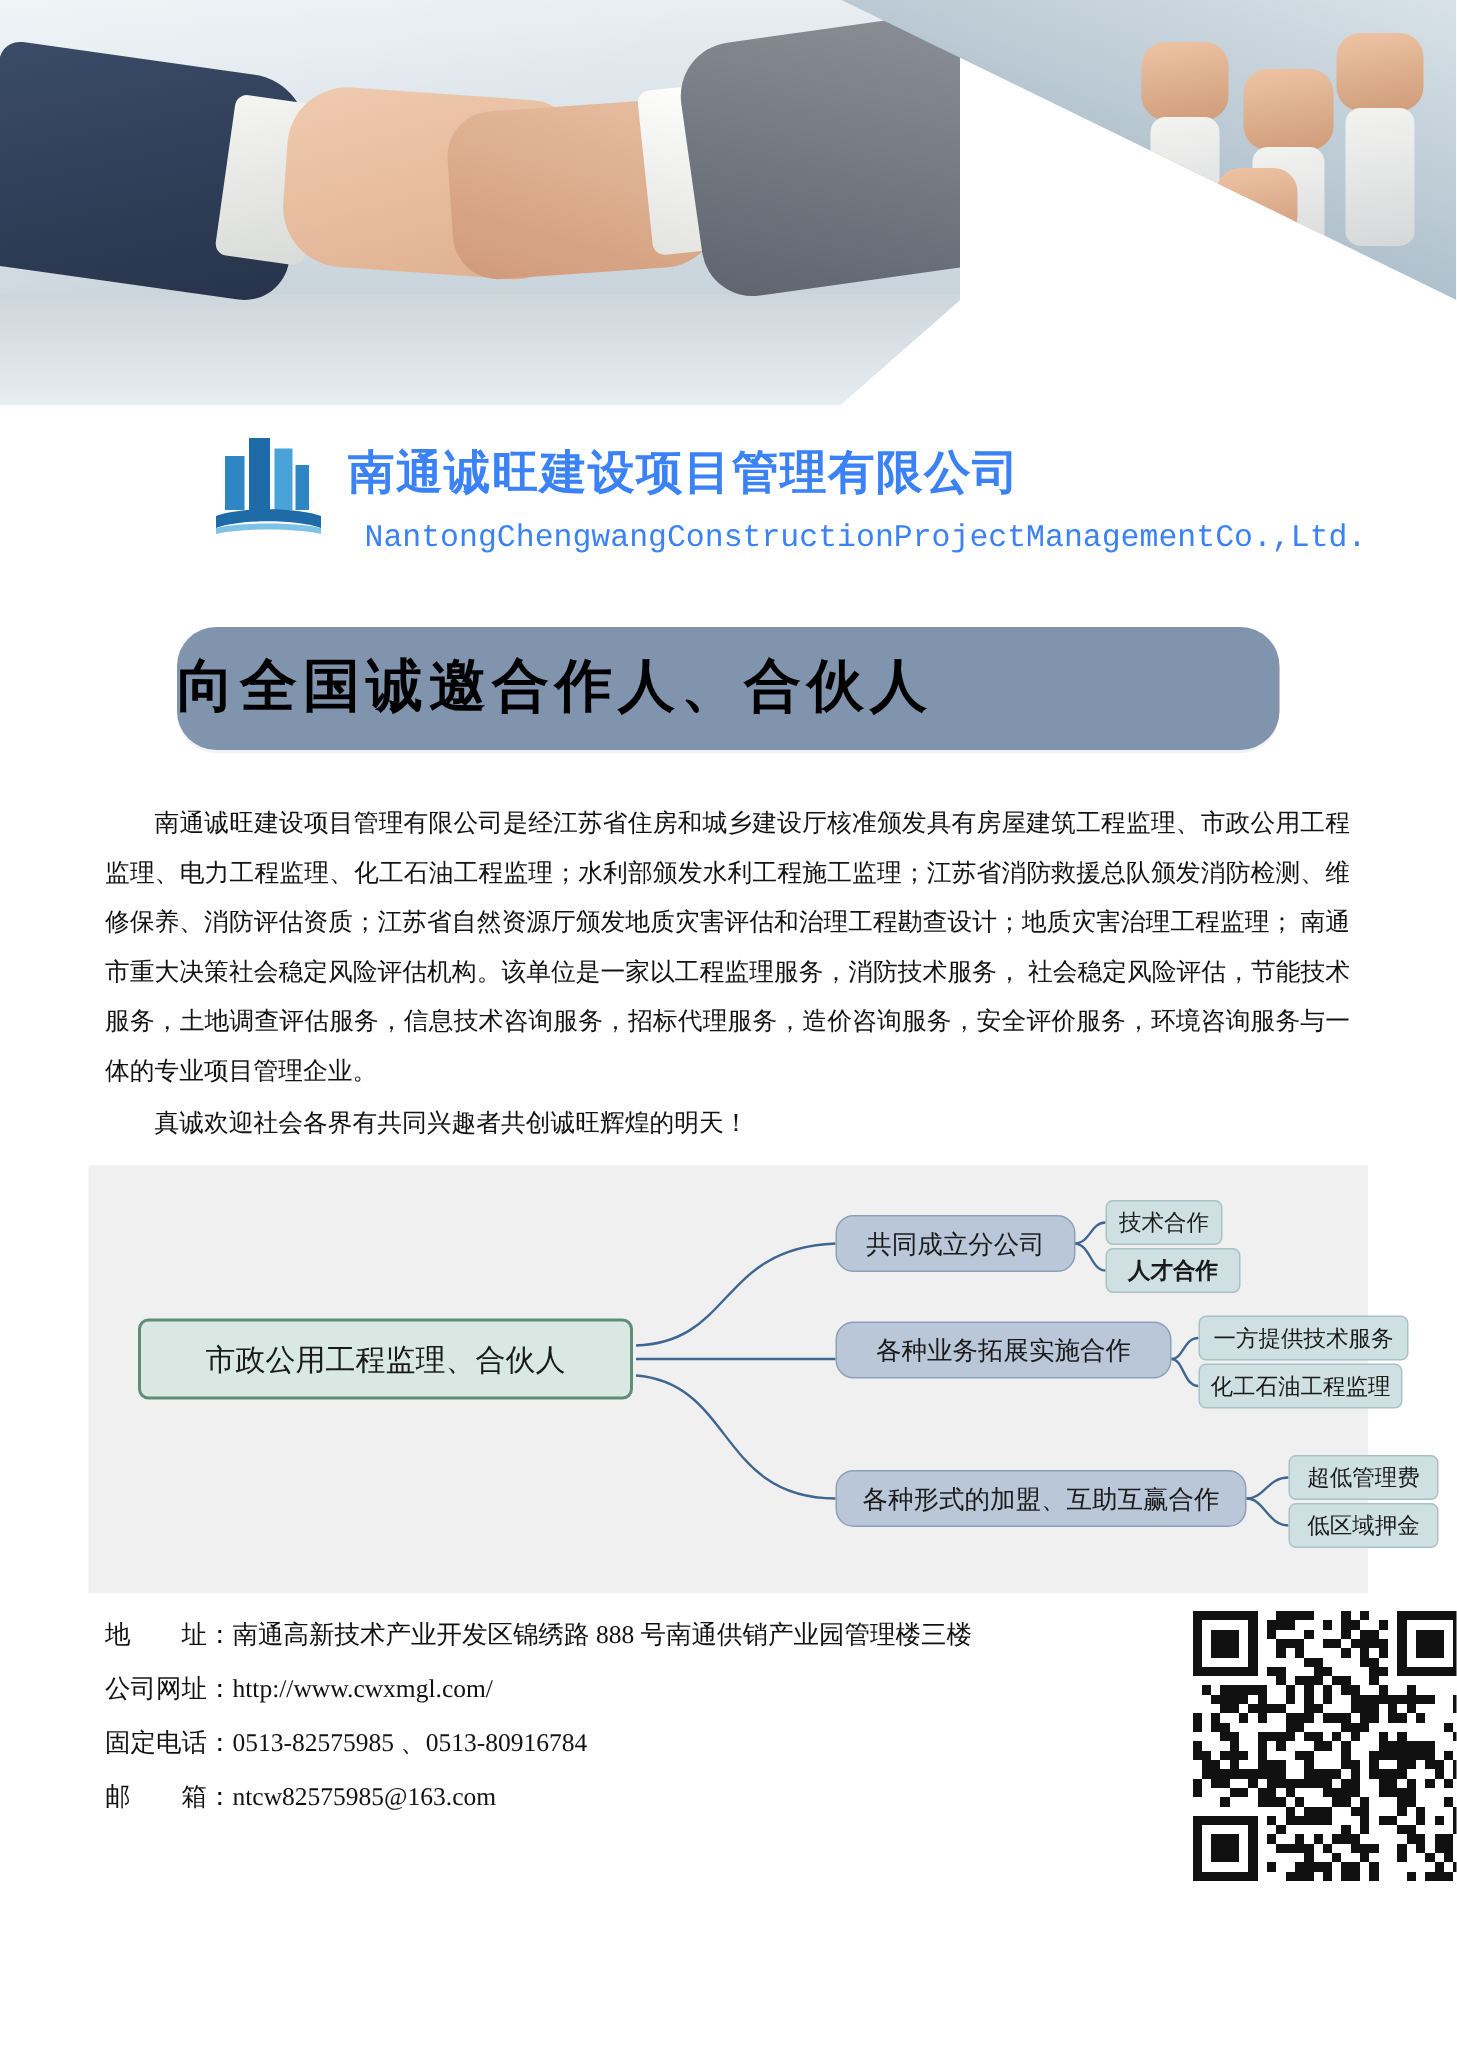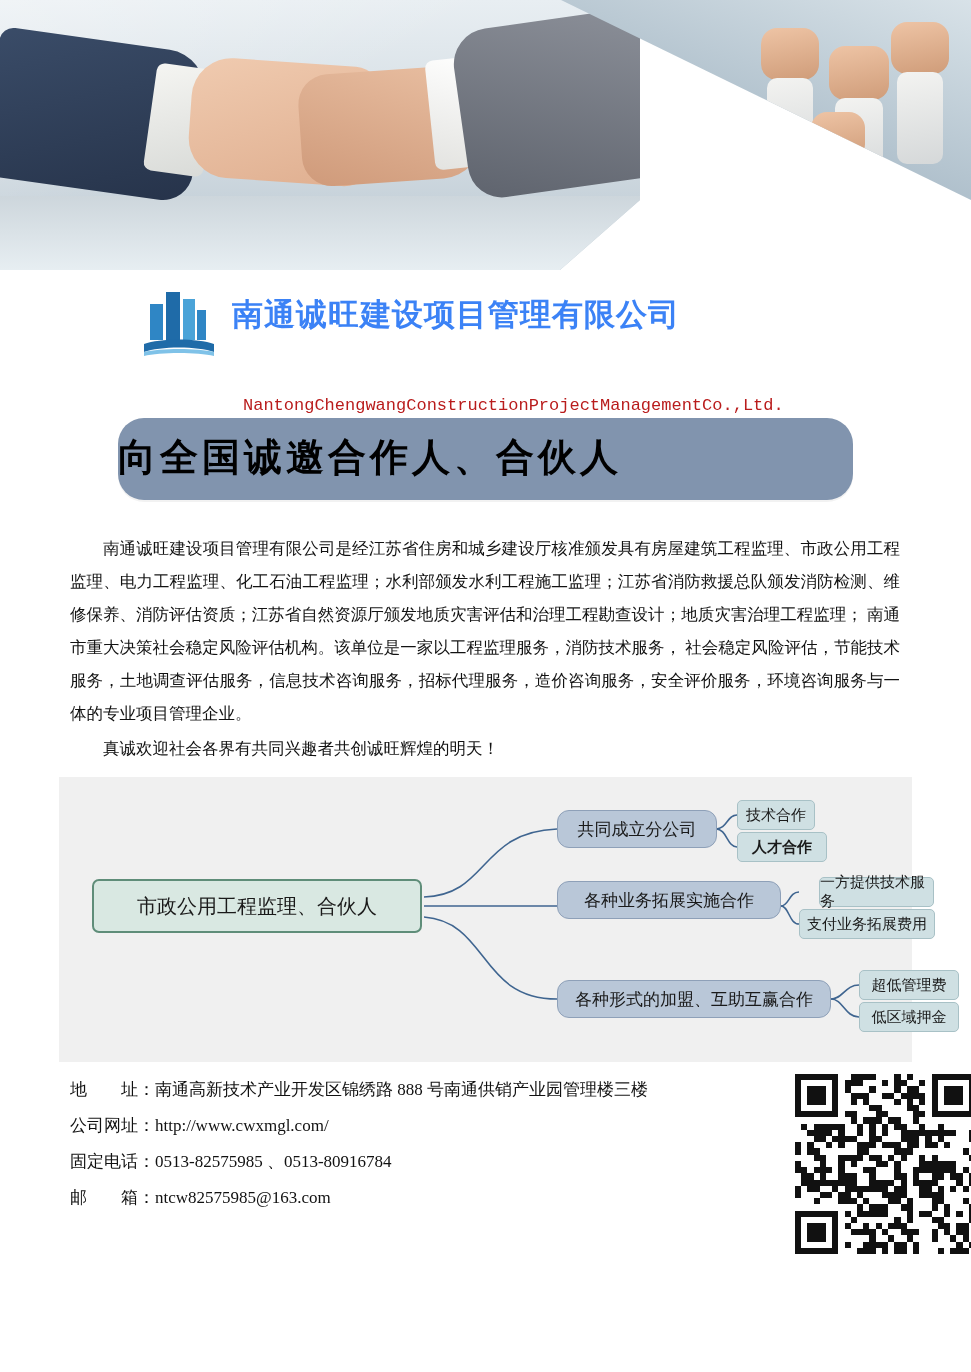--- a/index.html
+++ b/index.html
@@ -121,25 +121,24 @@
     left: 232px; top: 18px;
     font-size: 31px;
     font-weight: bold;
     letter-spacing: 1px;
     color: #3b82f6;
     font-family: "Liberation Serif", "DejaVu Serif", serif;
   }
   .company-name-en {
     position: absolute;
     left: 243px; top: 72px;
-    font-size: 17px;
+    font-size: 21px;
     letter-spacing: 0px;
-    color: #b91c1c;
+    color: #3b82f6;
     font-family: "Liberation Mono", "DejaVu Sans Mono", monospace;
-    margin-top: 48px;
   }
 
   
   .banner {
     position: relative;
     margin: 12px auto 0 auto;
     width: 735px;
     height: 82px;
     background: #8194ae;
     border-radius: 26px;
@@ -313,22 +312,22 @@
     </g>
   </svg>
 
   <div class="node root-node">市政公用工程监理、合伙人</div>
 
   <div class="node mid-node" style="left:498px; top:33px; width:160px;">共同成立分公司</div>
   <div class="node leaf-node" style="left:678px; top:23px; width:78px;">技术合作</div>
   <div class="node leaf-node" style="left:678px; top:55px; width:90px;font-weight:bold;">人才合作</div>
 
   <div class="node mid-node" style="left:498px; top:104px; width:224px;">各种业务拓展实施合作</div>
-  <div class="node leaf-node" style="left:740px; top:100px; width:115px;margin-left:20px;">一方提供技术服务</div>
-  <div class="node leaf-node" style="left:740px; top:132px; width:136px;">支付业务拓展费用</div>
+  <div class="node leaf-node" style="left:740px; top:100px; width:140px;">一方提供技术服务</div>
+  <div class="node leaf-node" style="left:740px; top:132px; width:136px;">化工石油工程监理</div>
 
   <div class="node mid-node" style="left:498px; top:203px; width:274px;">各种形式的加盟、互助互赢合作</div>
   <div class="node leaf-node" style="left:800px; top:193px; width:100px;">超低管理费</div>
   <div class="node leaf-node" style="left:800px; top:225px; width:100px;">低区域押金</div>
 </div>
 
 <div class="contact">
   <div class="contact-row">
     <span class="contact-label nospace">地　　址：</span><span class="contact-value">南通高新技术产业开发区锦绣路 888 号南通供销产业园管理楼三楼</span>
   </div>

